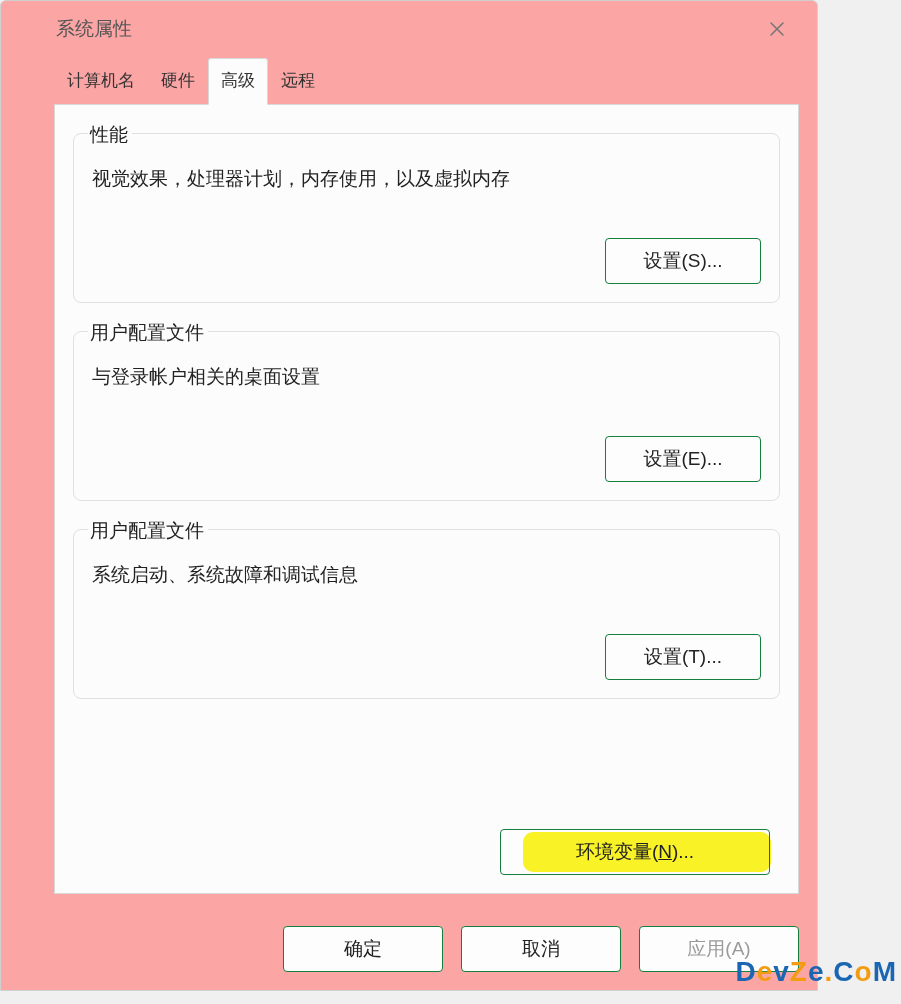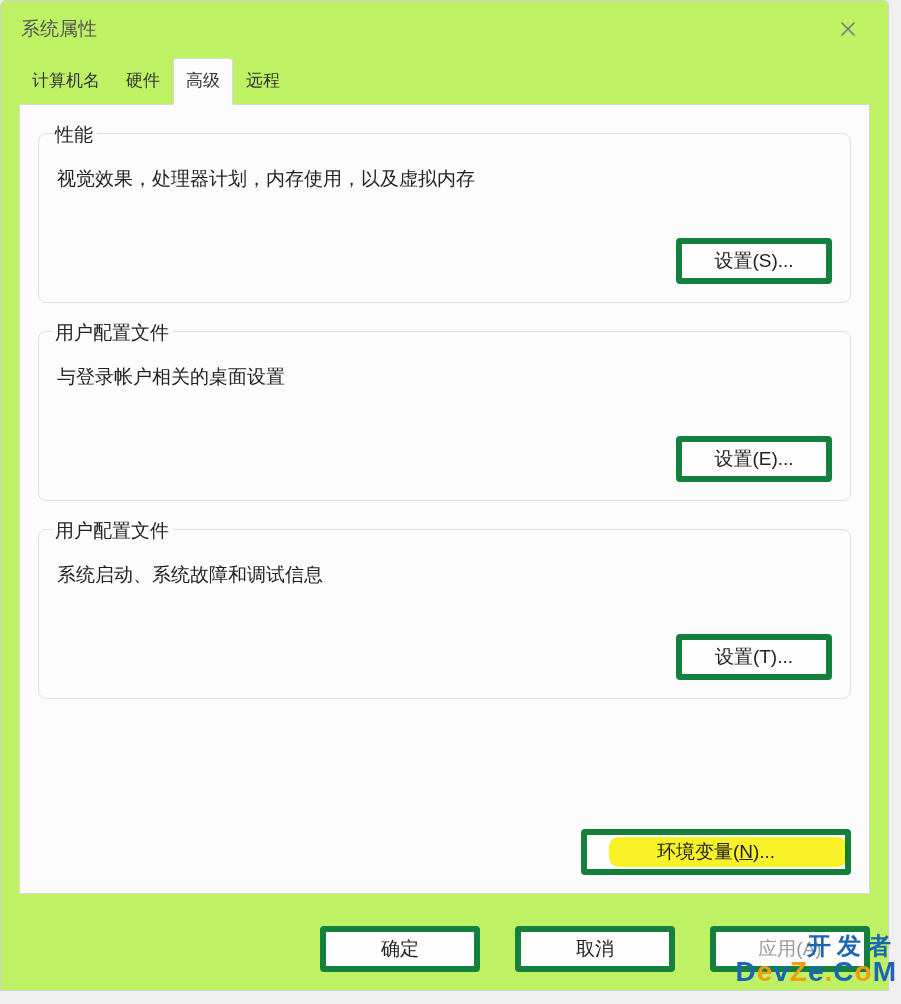--- a/index.html
+++ b/index.html
@@ -9,27 +9,28 @@
   }
   body {
     font-family: "Microsoft YaHei", "Segoe UI", sans-serif;
     background: #f0f0f0;
     width: 901px;
     height: 1004px;
     overflow: hidden;
     position: relative;
   }
   .dialog {
-    background: #bef264;
+    background: #fca5a5;
     border: 1px solid #d0d0d0;
-    width: 889px;
+    width: 818px;
     height: 991px;
     margin: 0;
     position: relative;
     border-radius: 6px 6px 0 0;
+    padding-left: 35px;
   }
   .titlebar {
     height: 56px;
     display: flex;
     align-items: center;
     padding: 0 20px;
     color: #555;
     font-size: 19px;
   }
   .title-text {
@@ -106,21 +107,21 @@
   }
   .btn-row {
     display: flex;
     justify-content: flex-end;
     margin-top: 46px;
   }
   .btn {
     min-width: 156px;
     height: 46px;
     background: #fdfdfd;
-    border: 6px solid #15803d;
+    border: 1px solid #15803d;
     border-radius: 4px;
     font-size: 19px;
     color: #222;
     cursor: pointer;
     font-family: inherit;
     padding: 0 14px;
   }
   .highlight {
     position: relative;
   }
@@ -141,21 +142,21 @@
     position: relative;
     z-index: 1;
   }
   .bottom-row {
     position: absolute;
     bottom: 18px;
     right: 18px;
     left: 18px;
     display: flex;
     justify-content: flex-end;
-    gap: 35px;
+    gap: 18px;
   }
   .bottom-row .btn {
     min-width: 160px;
   }
   .btn-disabled {
     color: #9a9a9a;
   }
   .underline {
     text-decoration: underline;
   }
@@ -176,21 +177,21 @@
   }
   .watermark .wm2 {
     font-size: 28px;
     letter-spacing: 1px;
   }
   .watermark .wm2 .c1{ color:#1a66b3; }
   .watermark .wm2 .c2{ color:#f39c12; }
   .env-btn-wrap{
     position:absolute;
     bottom:18px;
-    right:18px;
+    right:28px;
     margin-top:28px;
   }
 </style>
 </head>
 <body>
 
 <div class="dialog">
 
   <div class="titlebar">
     <div class="title-text">系统属性</div>
@@ -246,15 +247,14 @@
 
   <div class="bottom-row">
     <button class="btn">确定</button>
     <button class="btn">取消</button>
     <button class="btn btn-disabled">应用(A)</button>
   </div>
 
 </div>
 
 <div class="watermark">
-  <div class="wm1">开发者</div>
   <div class="wm2"><span class="c1">D</span><span class="c2">e</span><span class="c1">v</span><span class="c2">Z</span><span class="c1">e</span><span class="c2">.</span><span class="c1">C</span><span class="c2">o</span><span class="c1">M</span></div>
 </div>
 
 </body></html>

